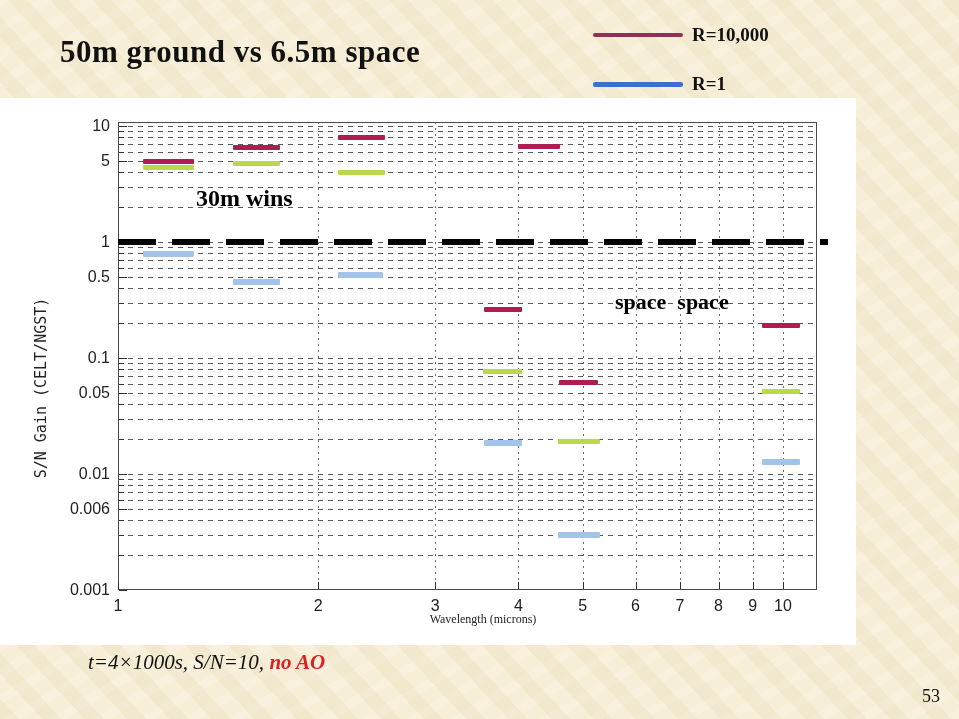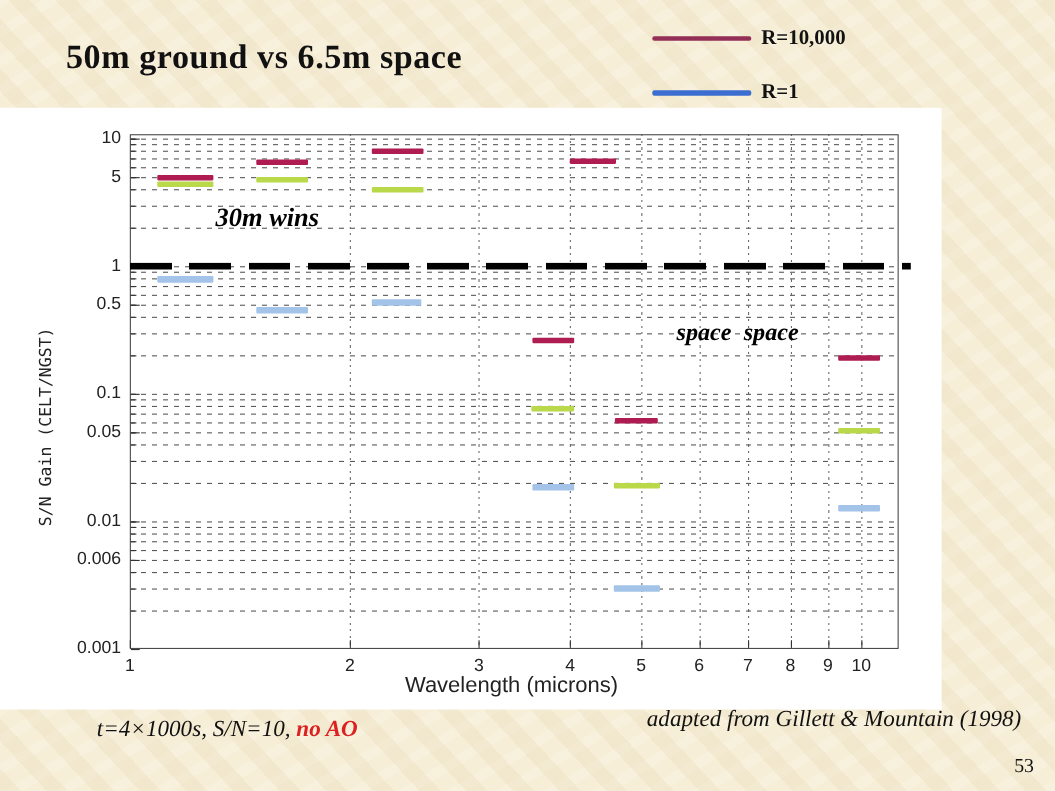--- a/index.html
+++ b/index.html
@@ -27,42 +27,42 @@
   .plot-panel{position:absolute;left:0;top:98px;width:856px;height:547px;background:#ffffff;}
   #chart-layer{position:absolute;left:0;top:0;width:959px;height:719px;pointer-events:none;}
 
   .y-axis-title{
     position:absolute;left:41px;top:388px;
     transform:translate(-50%,-50%) rotate(-90deg);
     font-family:"DejaVu Sans Mono",monospace;
     font-size:15px;color:#222;white-space:nowrap;
   }
   .x-axis-title{
-    position:absolute;left:465px;top:612px;transform:translateX(-50%);
-    font-family:Liberation Sans, sans-serif;font-size:20px;color:#222;
+    position:absolute;left:483px;top:612px;transform:translateX(-50%);
+    font-family:Liberation Serif, serif;font-size:12px;color:#222;
   }
   .tick-label-y{
     position:absolute;width:64px;text-align:right;
     font-family:"Liberation Sans",sans-serif;font-size:16px;color:#222;
   }
   .tick-label-x{
     position:absolute;transform:translateX(-50%);
     font-family:"Liberation Sans",sans-serif;font-size:16px;color:#222;
   }
   .gridline-h{position:absolute;height:1px;
     background:repeating-linear-gradient(90deg,#5a5a5a 0 5px,rgba(0,0,0,0) 5px 10px);}
   .gridline-v{position:absolute;width:1px;
     background:repeating-linear-gradient(180deg,#6a6a6a 0 2px,rgba(0,0,0,0) 2px 6px);}
   .tick{position:absolute;background:#333;}
   .chart-frame{position:absolute;border:1px solid #4a4a4a;}
   .segment{position:absolute;border-radius:1px;}
   .ref-line{position:absolute;height:6px;
     background:repeating-linear-gradient(90deg,#000 0 38px,rgba(0,0,0,0) 38px 54px);}
 
-  .ann{position:absolute;font-weight:bold;color:#000;white-space:pre;font-style:italic;}
+  .ann{position:absolute;font-weight:bold;color:#000;white-space:pre;}
   #ann-30m{left:196px;top:185px;font-size:24px;}
   #ann-space{left:615px;top:289px;font-size:22px;}
 
   .footnote{position:absolute;left:88px;top:650px;font-size:21px;font-style:italic;color:#111;white-space:pre;}
   .footnote .red{font-weight:bold;}
   .credit{position:absolute;left:588px;top:641px;font-size:21px;font-style:italic;color:#111;}
   .footer-center{position:absolute;left:513px;top:686px;transform:translateX(-50%);font-size:18px;color:#111;}
   .page-number{position:absolute;left:922px;top:686px;font-size:18px;color:#111;}
 </style>
 </head>
@@ -227,16 +227,15 @@
     </div>
 
   <div class="y-axis-title">S/N Gain (CELT/NGST)</div>
   <div class="x-axis-title">Wavelength (microns)</div>
 
   <div class="ann" id="ann-30m">30m wins</div>
   <div class="ann" id="ann-space">space  space</div>
 
   <div class="footnote"><span>t=4×1000s, S/N=10, </span><span class="red" style="color: rgb(221, 32, 32);">no AO</span></div>
 
-  <div class="credit">adapted from Gillett &amp; Mountain (1998)</div>
   <div class="page-number">53</div>
 
 </div>
 
 </body></html>

